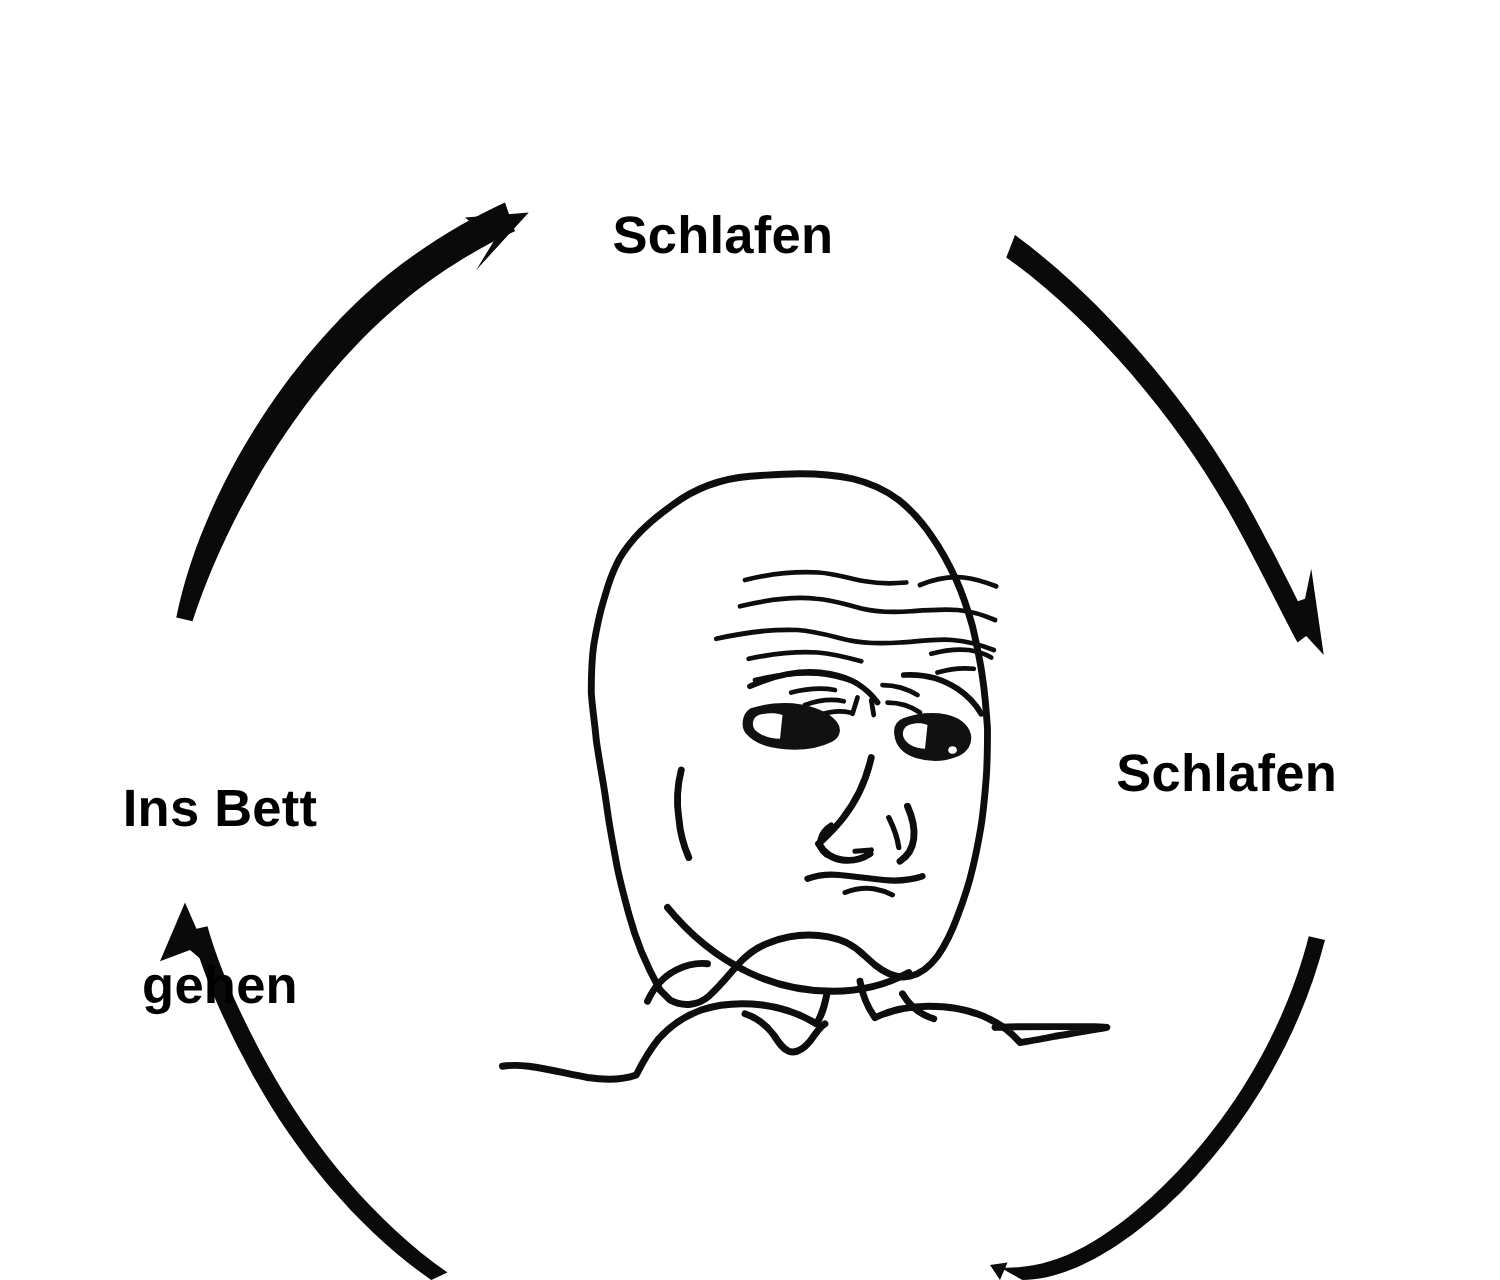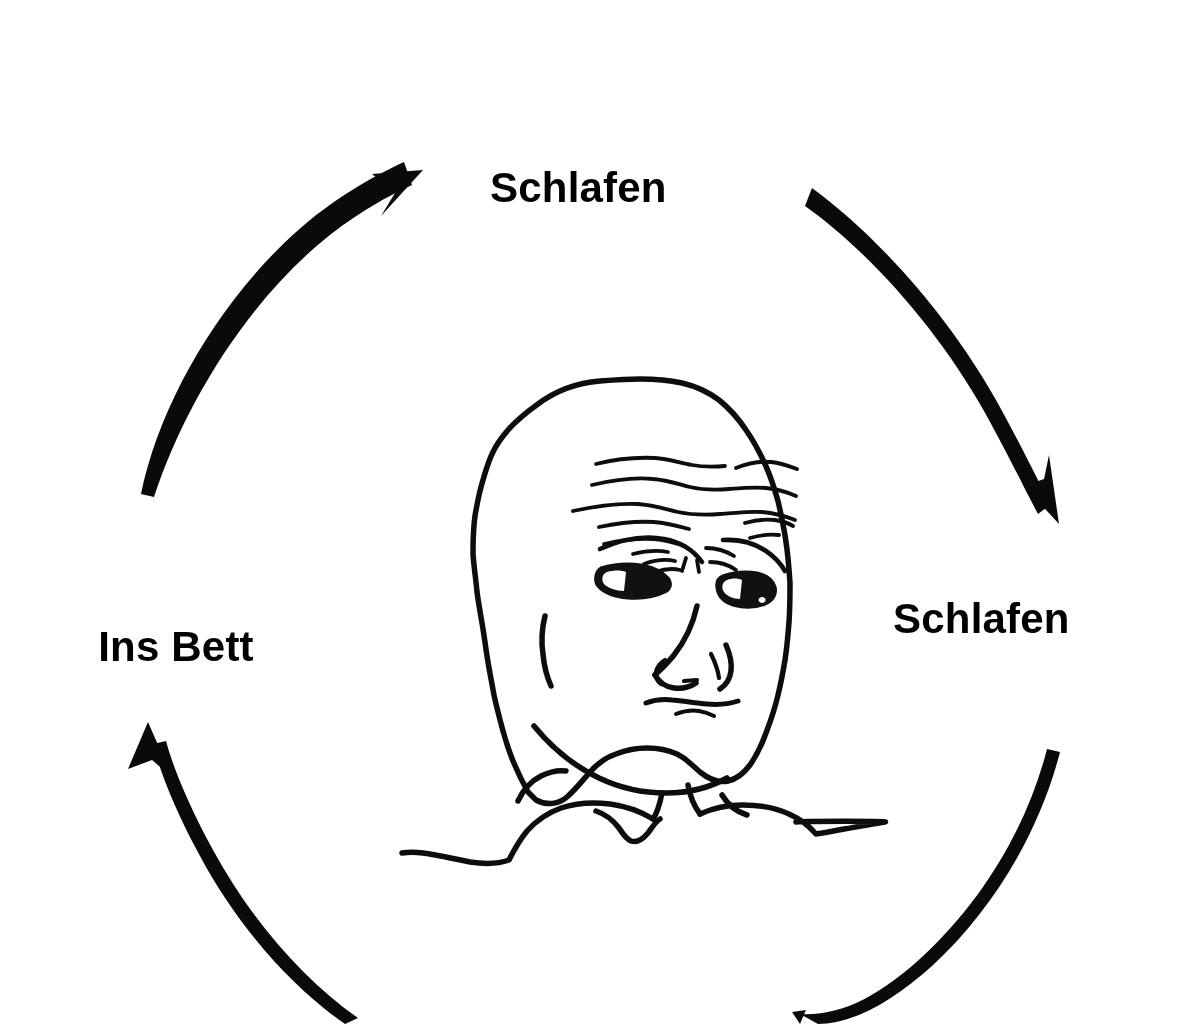--- a/index.html
+++ b/index.html
@@ -210,15 +210,16 @@
       </g>
     </g>
   </svg>
 
   <div class="cycle-label" id="label-sleep">Schlafen</div>
 
   <div class="cycle-label" id="label-getup">Schlafen</div>
 
   <div class="cycle-label" id="label-gotobed">
     <div>Ins Bett</div>
+    <div>gehen</div>
   </div>
 
 </div>
 
 </body></html>

